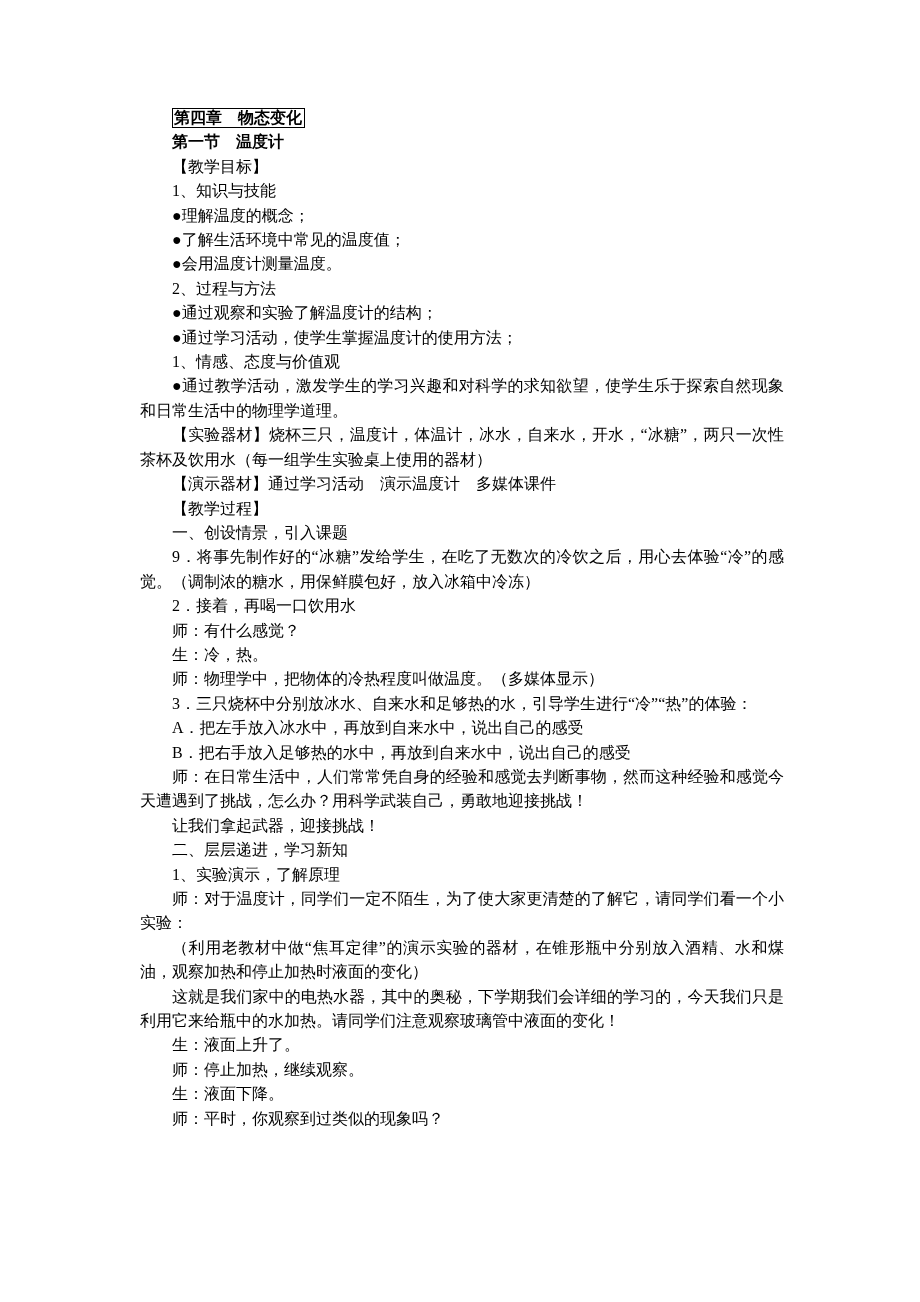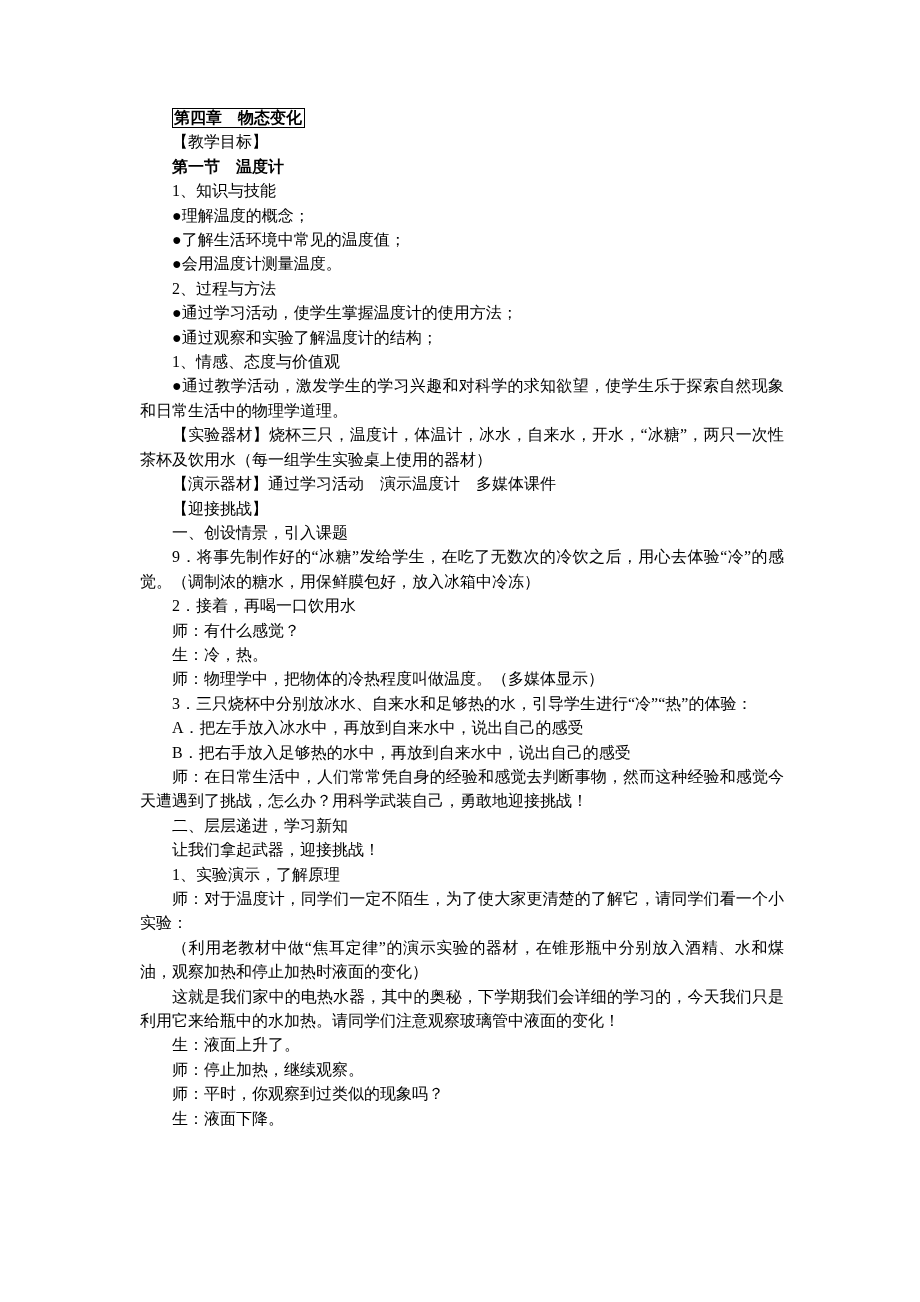--- a/index.html
+++ b/index.html
@@ -45,48 +45,48 @@
     padding: 0 2px 1px 1px;
     font-weight: bold;
   }
 </style>
 </head>
 <body>
 
 <div class="page">
   <div class="content">
       <p class="para"><span class="boxed-inner">第四章　物态变化</span></p>
+      <p class="para bold">第一节　温度计</p>
       <p class="para">【教学目标】</p>
-      <p class="para bold">第一节　温度计</p>
       <p class="para">1、知识与技能</p>
       <p class="para">●理解温度的概念；</p>
       <p class="para">●了解生活环境中常见的温度值；</p>
       <p class="para">●会用温度计测量温度。</p>
       <p class="para">2、过程与方法</p>
+      <p class="para">●通过观察和实验了解温度计的结构；</p>
       <p class="para">●通过学习活动，使学生掌握温度计的使用方法；</p>
-      <p class="para">●通过观察和实验了解温度计的结构；</p>
       <p class="para">1、情感、态度与价值观</p>
       <p class="para">●通过教学活动，激发学生的学习兴趣和对科学的求知欲望，使学生乐于探索自然现象和日常生活中的物理学道理。</p>
       <p class="para">【实验器材】烧杯三只，温度计，体温计，冰水，自来水，开水，“冰糖”，两只一次性茶杯及饮用水（每一组学生实验桌上使用的器材）</p>
       <p class="para">【演示器材】通过学习活动　演示温度计　多媒体课件</p>
-      <p class="para">【迎接挑战】</p>
+      <p class="para">【教学过程】</p>
       <p class="para">一、创设情景，引入课题</p>
       <p class="para">9．将事先制作好的“冰糖”发给学生，在吃了无数次的冷饮之后，用心去体验“冷”的感觉。（调制浓的糖水，用保鲜膜包好，放入冰箱中冷冻）</p>
       <p class="para">2．接着，再喝一口饮用水</p>
       <p class="para">师：有什么感觉？</p>
       <p class="para">生：冷，热。</p>
       <p class="para">师：物理学中，把物体的冷热程度叫做温度。（多媒体显示）</p>
       <p class="para">3．三只烧杯中分别放冰水、自来水和足够热的水，引导学生进行“冷”“热”的体验：</p>
       <p class="para">A．把左手放入冰水中，再放到自来水中，说出自己的感受</p>
       <p class="para">B．把右手放入足够热的水中，再放到自来水中，说出自己的感受</p>
       <p class="para">师：在日常生活中，人们常常凭自身的经验和感觉去判断事物，然而这种经验和感觉今天遭遇到了挑战，怎么办？用科学武装自己，勇敢地迎接挑战！</p>
+      <p class="para">让我们拿起武器，迎接挑战！</p>
       <p class="para">二、层层递进，学习新知</p>
-      <p class="para">让我们拿起武器，迎接挑战！</p>
       <p class="para">1、实验演示，了解原理</p>
       <p class="para">师：对于温度计，同学们一定不陌生，为了使大家更清楚的了解它，请同学们看一个小实验：</p>
       <p class="para">（利用老教材中做“焦耳定律”的演示实验的器材，在锥形瓶中分别放入酒精、水和煤油，观察加热和停止加热时液面的变化）</p>
       <p class="para">这就是我们家中的电热水器，其中的奥秘，下学期我们会详细的学习的，今天我们只是利用它来给瓶中的水加热。请同学们注意观察玻璃管中液面的变化！</p>
       <p class="para">生：液面上升了。</p>
       <p class="para">师：停止加热，继续观察。</p>
+      <p class="para">生：液面下降。</p>
       <p class="para">师：平时，你观察到过类似的现象吗？</p>
-      <p class="para">生：液面下降。</p>
     </div>
 </div>
 
 </body></html>

